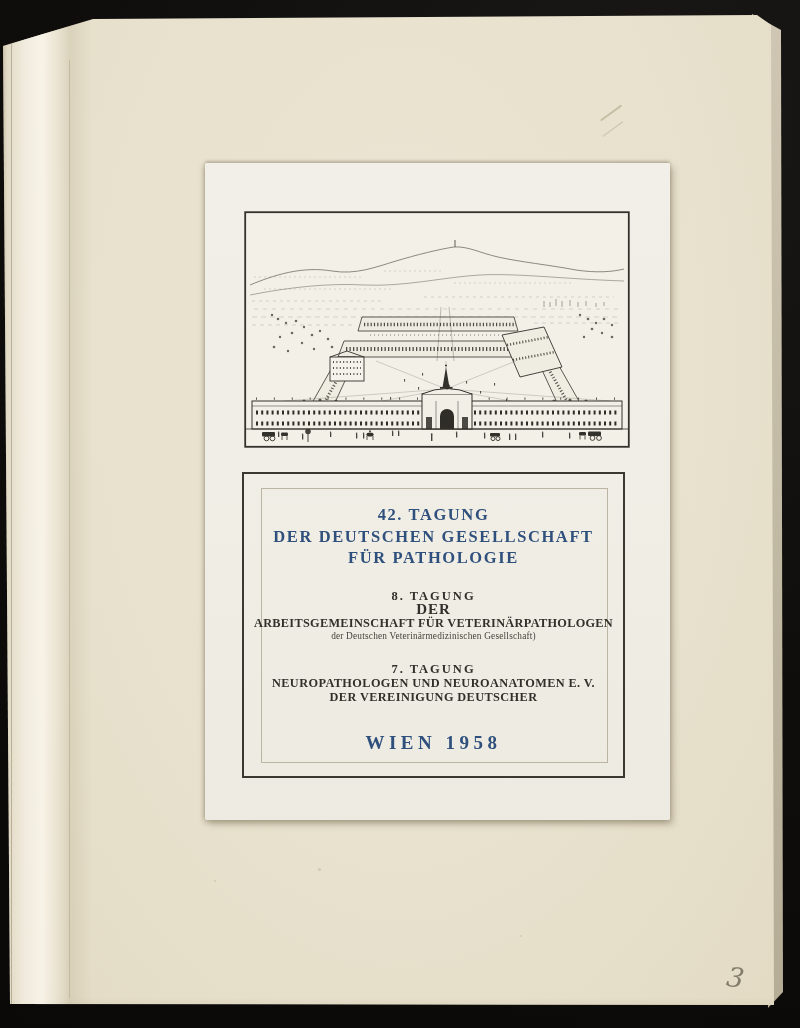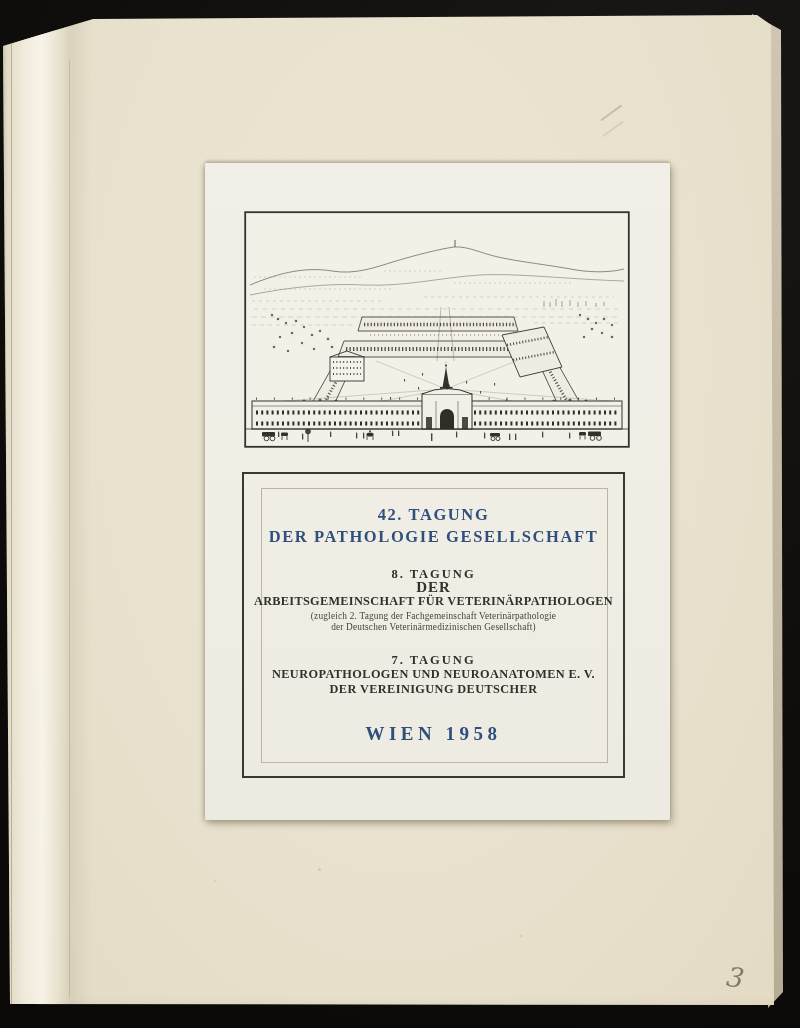--- a/index.html
+++ b/index.html
@@ -273,27 +273,27 @@
         <line x1="64" y1="222" x2="64" y2="231" stroke="#33312b" stroke-width="0.9"></line>
         <circle cx="64" cy="220.5" r="2.8" opacity="0.9"></circle>
       </g>
     </svg>
 
     <div class="title-box">
       <div class="inner-rule"></div>
       <div class="tb-content">
         <div class="heading">
           <div>42. TAGUNG</div>
-          <div>DER PATHOLOGIE GESELLSCHAFT</div>
+          <div>DER DEUTSCHEN GESELLSCHAFT</div>
+          <div>FÜR PATHOLOGIE</div>
         </div>
         <div class="sect1">
           <div class="s-title">8. TAGUNG</div>
           <div class="s-der">DER</div>
           <div class="s-main">ARBEITSGEMEINSCHAFT FÜR VETERINÄRPATHOLOGEN</div>
-          <div class="s-note s-note-first">(zugleich 2. Tagung der Fachgemeinschaft Veterinärpathologie</div>
           <div class="s-note">der Deutschen Veterinärmedizinischen Gesellschaft)</div>
         </div>
         <div class="sect2">
           <div class="s-title">7. TAGUNG</div>
           <div class="s2-line">NEUROPATHOLOGEN UND NEUROANATOMEN E. V.</div>
           <div class="s2-line">DER VEREINIGUNG DEUTSCHER</div>
         </div>
         <div class="imprint">WIEN 1958</div>
       </div>
     </div>

